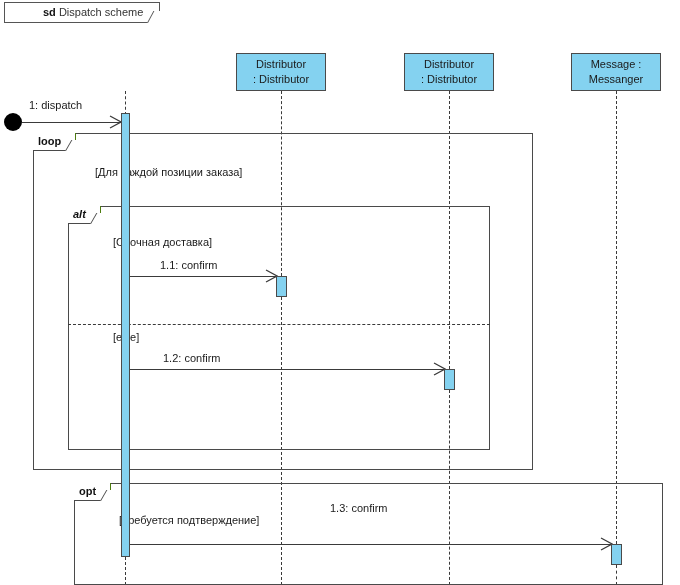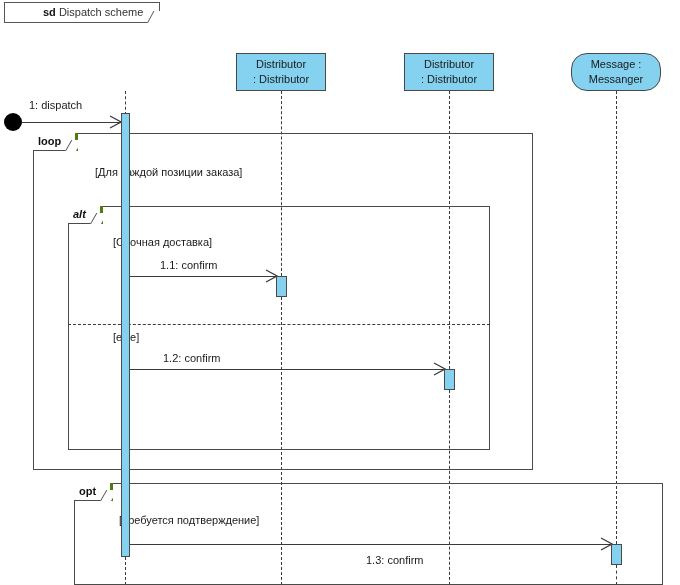--- a/index.html
+++ b/index.html
@@ -86,21 +86,21 @@
 
   
   .fragment {
     position: absolute;
     border: 1px solid #4a4a4a;
     box-sizing: border-box;
     background: transparent;
   }
   .fragment-label {
     position: absolute;
-    border-right: 3px solid #4d7c0f;
+    border-right: 1px solid #4d7c0f;
     border-bottom: 1px solid #4a4a4a;
     background: #ffffff;
     font-size: 11px;
     font-weight: bold;
     color: #111111;
     line-height: 1;
     white-space: nowrap;
     box-sizing: border-box;
     padding: 3px 14px 3px 5px;
   }
@@ -174,21 +174,21 @@
   <div class="lifeline-head" style="left:236px; top:53px; width:90px; height:38px;">
     <span>Distributor</span>
     <span>: Distributor</span>
   </div>
 
   <div class="lifeline-head" style="left:404px; top:53px; width:90px; height:38px;">
     <span>Distributor</span>
     <span>: Distributor</span>
   </div>
 
-  <div class="lifeline-head" style="left:571px; top:53px; width:90px; height:38px;border-radius:16px;">
+  <div class="lifeline-head" style="left:571px; top:53px; width:90px; height:38px;">
     <span>Message :</span>
     <span>Messanger</span>
   </div>
 
   <div class="lifeline-stem" style="left:125px; top:91px; height:24px;"></div>
   <div class="lifeline-stem" style="left:125px; top:557px; height:28px;"></div>
 
   <div class="lifeline-stem" style="left:281px; top:91px; height:185px;"></div>
   <div class="lifeline-stem" style="left:281px; top:297px; height:288px;"></div>
 
@@ -245,21 +245,21 @@
     </svg>
   </div>
   <div class="msg-label" style="left:163px; top:352px;">1.2: confirm</div>
 
   <div class="msg-line" style="left:129px; top:544px; width:483px;"></div>
   <div class="arrowhead" style="left:599px; top:537px;">
     <svg width="14" height="14" viewBox="0 0 14 14">
       <path d="M2,1 L13,7 L2,13" fill="none" stroke="#3a3a3a" stroke-width="1.2"></path>
     </svg>
   </div>
-  <div class="msg-label" style="left:330px; top:554px;margin-left:36px;">1.3: confirm</div>
+  <div class="msg-label" style="left:330px; top:502px;">1.3: confirm</div>
 
   <div class="activation" style="left:121px; top:113px; width:9px; height:444px;"></div>
 
   <div class="activation" style="left:276px; top:276px; width:11px; height:21px;"></div>
 
   <div class="activation" style="left:444px; top:369px; width:11px; height:21px;"></div>
 
   <div class="activation" style="left:611px; top:544px; width:11px; height:21px;"></div>
 
 </div>

